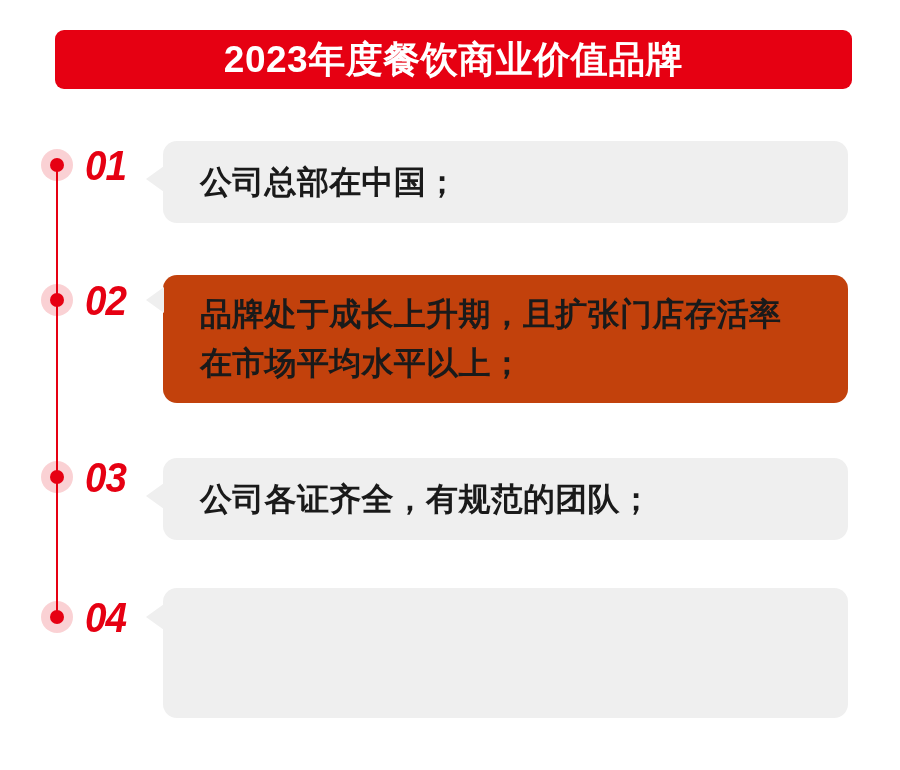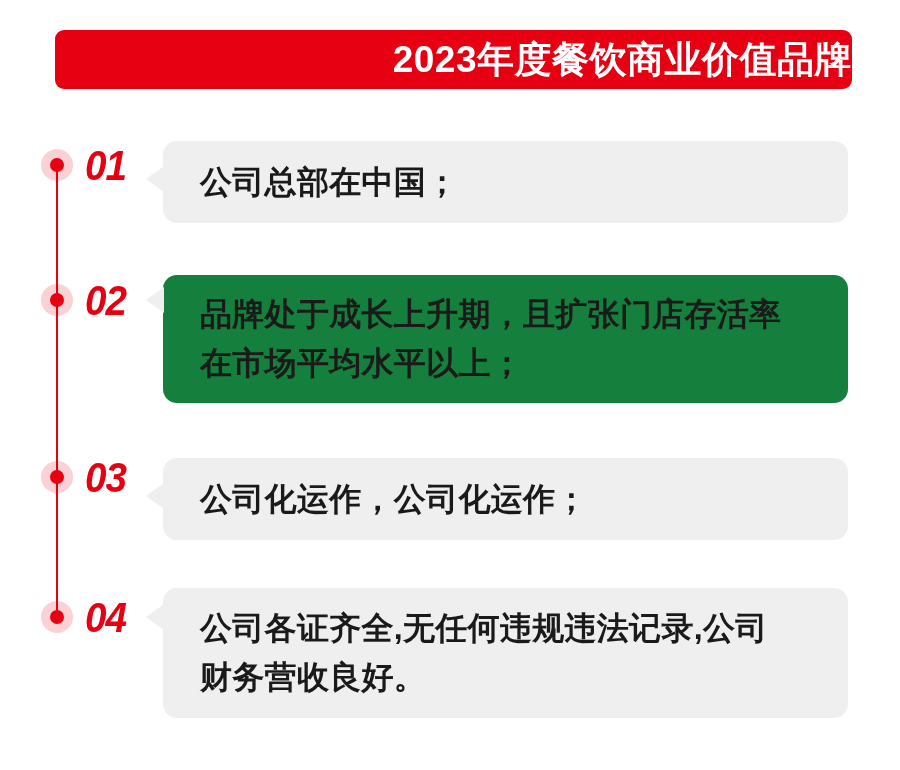--- a/index.html
+++ b/index.html
@@ -123,57 +123,55 @@
     letter-spacing: 0.3px;
     font-family: "Liberation Sans", "DejaVu Sans", sans-serif;
     white-space: pre-line;
   }
 </style>
 </head>
 <body style="background: rgb(255, 255, 255);">
 
 <div id="page" style="--brand: #e60012; background: rgb(255, 255, 255);">
 
-  <div class="title-banner" style="background: rgb(230, 0, 18); justify-content: flex-end;">
+  <div class="title-banner" style="background: rgb(230, 0, 18);">
     <span class="title-text">2023年度餐饮商业价值品牌</span>
   </div>
 
   <div class="timeline-rail" style="background: rgb(230, 0, 18);"></div>
 
   <div class="item-row">
     <div class="timeline-dot" style="top:149px;"></div>
     <div class="item-number" style="top: 145px; color: rgb(230, 0, 18);">01</div>
     <div class="bubble" style="top: 141px; height: 82px; background: rgb(239, 239, 239);">
       <span class="notch" style="top: 25px; border-right-color: rgb(239, 239, 239);"></span>
       <span class="bubble-text" style="color: rgb(26, 26, 26);">公司总部在中国；</span>
     </div>
   </div>
 
   <div class="item-row">
     <div class="timeline-dot" style="top:284px;"></div>
     <div class="item-number" style="top: 280px; color: rgb(230, 0, 18);">02</div>
-    <div class="bubble" style="top: 275px; height: 128px; background: #15803d;">
+    <div class="bubble" style="top: 275px; height: 128px; background: #c2410c;">
       <span class="notch" style="top: 12px; border-right-color: rgb(239, 239, 239);"></span>
       <span class="bubble-text" style="color: rgb(26, 26, 26);">品牌处于成长上升期，且扩张门店存活率
 在市场平均水平以上；</span>
     </div>
   </div>
 
   <div class="item-row">
     <div class="timeline-dot" style="top:461px;"></div>
     <div class="item-number" style="top: 457px; color: rgb(230, 0, 18);">03</div>
     <div class="bubble" style="top: 458px; height: 82px; background: rgb(239, 239, 239);">
       <span class="notch" style="top: 25px; border-right-color: rgb(239, 239, 239);"></span>
-      <span class="bubble-text" style="color: rgb(26, 26, 26);">公司化运作，公司化运作；</span>
+      <span class="bubble-text" style="color: rgb(26, 26, 26);">公司各证齐全，有规范的团队；</span>
     </div>
   </div>
 
   <div class="item-row">
     <div class="timeline-dot" style="top:601px;"></div>
     <div class="item-number" style="top: 597px; color: rgb(230, 0, 18);">04</div>
     <div class="bubble" style="top: 588px; height: 130px; background: rgb(239, 239, 239);">
       <span class="notch" style="top: 16px; border-right-color: rgb(239, 239, 239);"></span>
-      <span class="bubble-text" style="color: rgb(26, 26, 26);">公司各证齐全,无任何违规违法记录,公司
-财务营收良好。</span>
     </div>
   </div>
 
 </div>
 
 </body></html>

